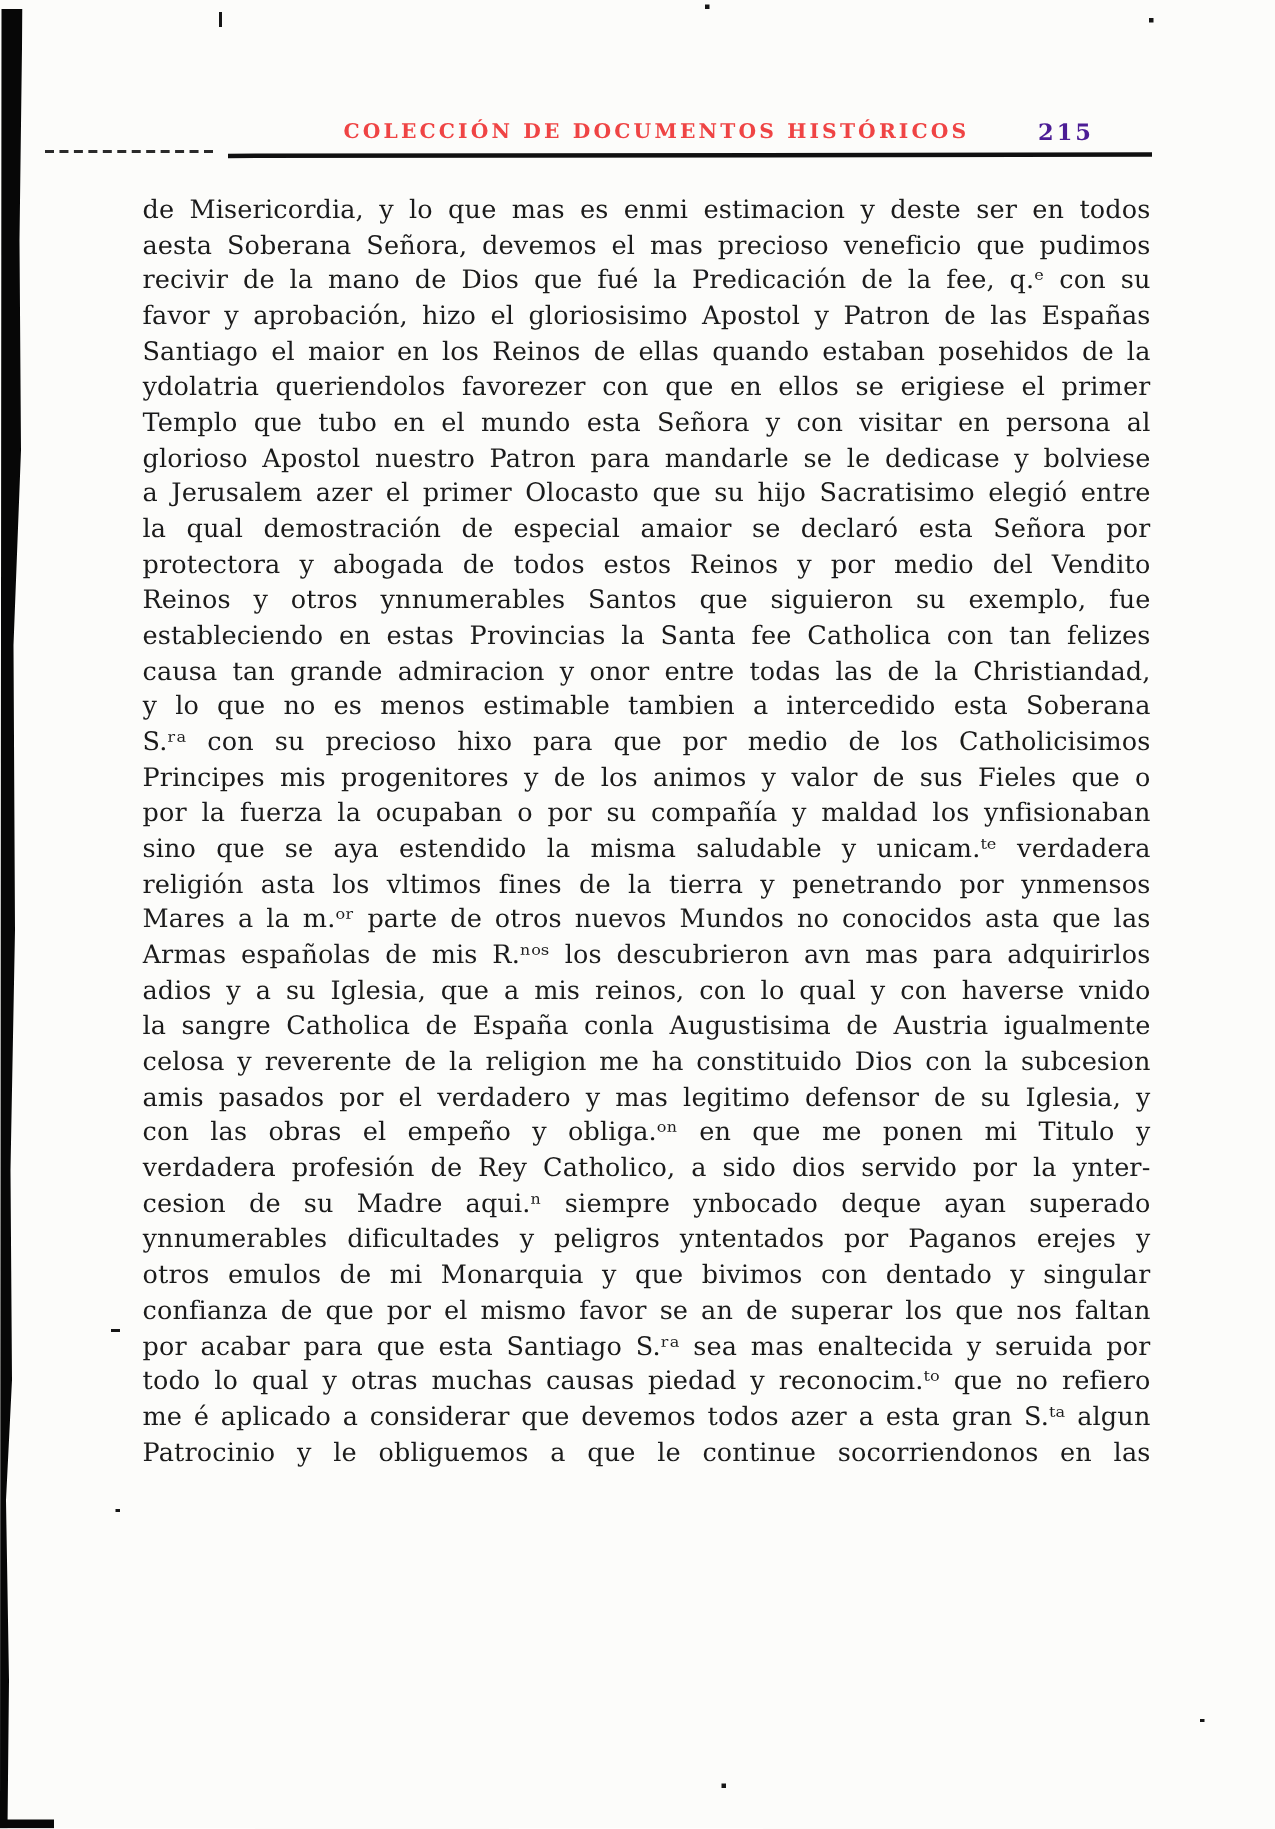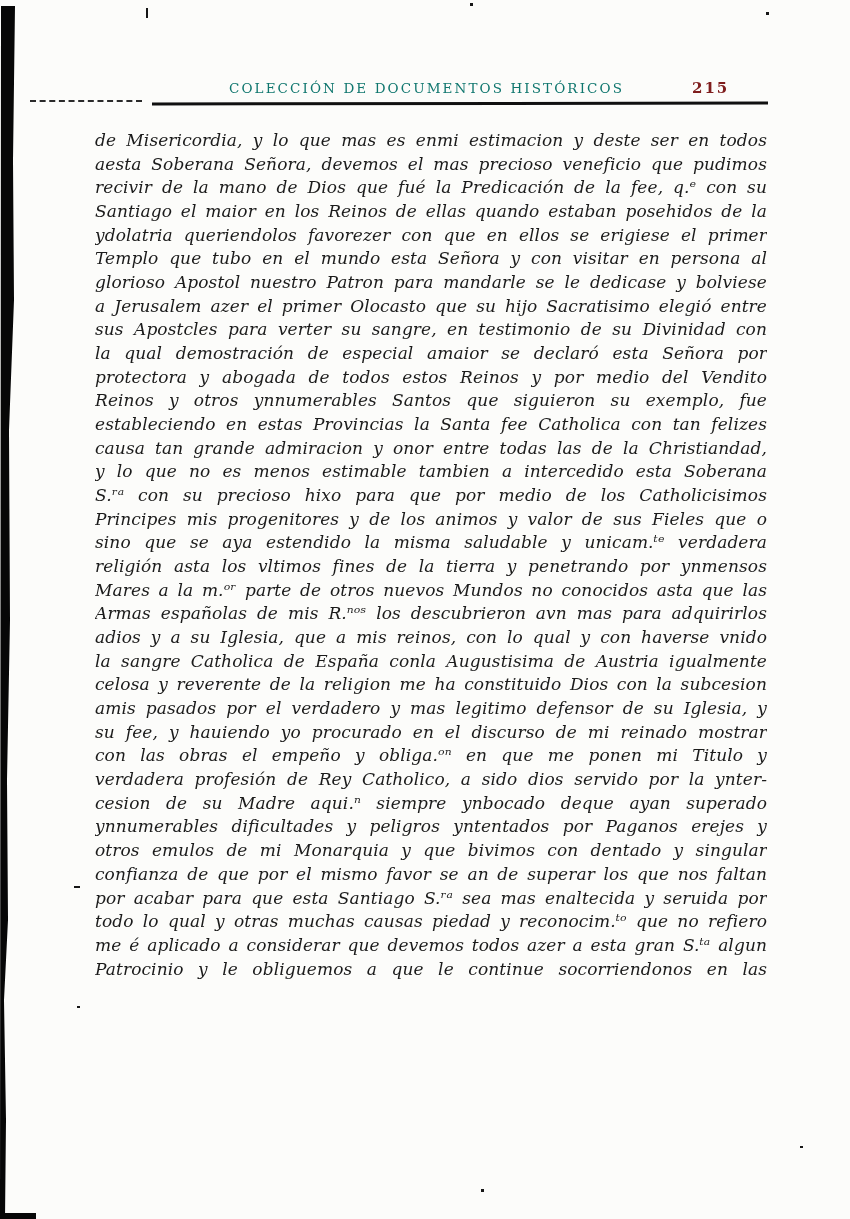--- a/index.html
+++ b/index.html
@@ -40,33 +40,33 @@
   }
   .speck {
     position: absolute;
     background: #161616;
   }
   .running-title {
     position: absolute;
     left: 229px;
     top: 80px;
     font-size: 13.5px;
-    font-weight: 400;
+    font-weight: 700;
     letter-spacing: 2.1px;
     white-space: nowrap;
-    color: #0f766e;
+    color: #ef4444;
   }
   .page-number {
     position: absolute;
     left: 692px;
     top: 79px;
     font-size: 15px;
     font-weight: 700;
     letter-spacing: 2px;
-    color: #7f1d1d;
+    color: #4c1d95;
   }
   .rule-dashed {
     position: absolute;
     left: 30px;
     top: 100px;
     width: 112px;
     border-top: 2px dashed #2a2a2a;
   }
   .rule-solid {
     position: absolute;
@@ -86,21 +86,20 @@
   .text-block .line {
     height: 23.68px;
     line-height: 23.68px;
     font-size: 17px;
     text-align: justify;
     text-align-last: justify;
     white-space: normal;
     overflow: hidden;
     letter-spacing: 0.1px;
     word-spacing: 1px;
-    font-style: italic;
   }
 </style>
 </head>
 <body>
 
 <div class="page" style="background: rgb(252, 252, 250); color: rgb(27, 27, 27);">
 
   <div class="scan-bar"></div>
   <div class="scan-foot"></div>
 
@@ -108,43 +107,43 @@
 
   <div class="page-number">215</div>
 
   <div class="rule-dashed"></div>
   <div class="rule-solid"></div>
 
   <div class="text-block">
       <div class="line">de Misericordia, y lo que mas es enmi estimacion y deste ser en todos</div>
       <div class="line">aesta Soberana Señora, devemos el mas precioso veneficio que pudimos</div>
       <div class="line">recivir de la mano de Dios que fué la Predicación de la fee, q.ᵉ con su</div>
+      <div class="line">favor y aprobación, hizo el gloriosisimo Apostol y Patron de las Españas</div>
       <div class="line">Santiago el maior en los Reinos de ellas quando estaban posehidos de la</div>
       <div class="line">ydolatria queriendolos favorezer con que en ellos se erigiese el primer</div>
       <div class="line">Templo que tubo en el mundo esta Señora y con visitar en persona al</div>
       <div class="line">glorioso Apostol nuestro Patron para mandarle se le dedicase y bolviese</div>
       <div class="line">a Jerusalem azer el primer Olocasto que su hijo Sacratisimo elegió entre</div>
-      <div class="line">sus Apostcles para verter su sangre, en testimonio de su Divinidad con</div>
       <div class="line">la qual demostración de especial amaior se declaró esta Señora por</div>
       <div class="line">protectora y abogada de todos estos Reinos y por medio del Vendito</div>
       <div class="line">Reinos y otros ynnumerables Santos que siguieron su exemplo, fue</div>
       <div class="line">estableciendo en estas Provincias la Santa fee Catholica con tan felizes</div>
       <div class="line">causa tan grande admiracion y onor entre todas las de la Christiandad,</div>
       <div class="line">y lo que no es menos estimable tambien a intercedido esta Soberana</div>
       <div class="line">S.ʳᵃ con su precioso hixo para que por medio de los Catholicisimos</div>
       <div class="line">Principes mis progenitores y de los animos y valor de sus Fieles que o</div>
+      <div class="line">por la fuerza la ocupaban o por su compañía y maldad los ynfisionaban</div>
       <div class="line">sino que se aya estendido la misma saludable y unicam.ᵗᵉ verdadera</div>
       <div class="line">religión asta los vltimos fines de la tierra y penetrando por ynmensos</div>
       <div class="line">Mares a la m.ᵒʳ parte de otros nuevos Mundos no conocidos asta que las</div>
       <div class="line">Armas españolas de mis R.ⁿᵒˢ los descubrieron avn mas para adquirirlos</div>
       <div class="line">adios y a su Iglesia, que a mis reinos, con lo qual y con haverse vnido</div>
       <div class="line">la sangre Catholica de España conla Augustisima de Austria igualmente</div>
       <div class="line">celosa y reverente de la religion me ha constituido Dios con la subcesion</div>
       <div class="line">amis pasados por el verdadero y mas legitimo defensor de su Iglesia, y</div>
-      <div class="line">su fee, y hauiendo yo procurado en el discurso de mi reinado mostrar</div>
       <div class="line">con las obras el empeño y obliga.ᵒⁿ en que me ponen mi Titulo y</div>
       <div class="line">verdadera profesión de Rey Catholico, a sido dios servido por la ynter-</div>
       <div class="line">cesion de su Madre aqui.ⁿ siempre ynbocado deque ayan superado</div>
       <div class="line">ynnumerables dificultades y peligros yntentados por Paganos erejes y</div>
       <div class="line">otros emulos de mi Monarquia y que bivimos con dentado y singular</div>
       <div class="line">confianza de que por el mismo favor se an de superar los que nos faltan</div>
       <div class="line">por acabar para que esta Santiago S.ʳᵃ sea mas enaltecida y seruida por</div>
       <div class="line">todo lo qual y otras muchas causas piedad y reconocim.ᵗᵒ que no refiero</div>
       <div class="line">me é aplicado a considerar que devemos todos azer a esta gran S.ᵗᵃ algun</div>
       <div class="line">Patrocinio y le obliguemos a que le continue socorriendonos en las</div>

